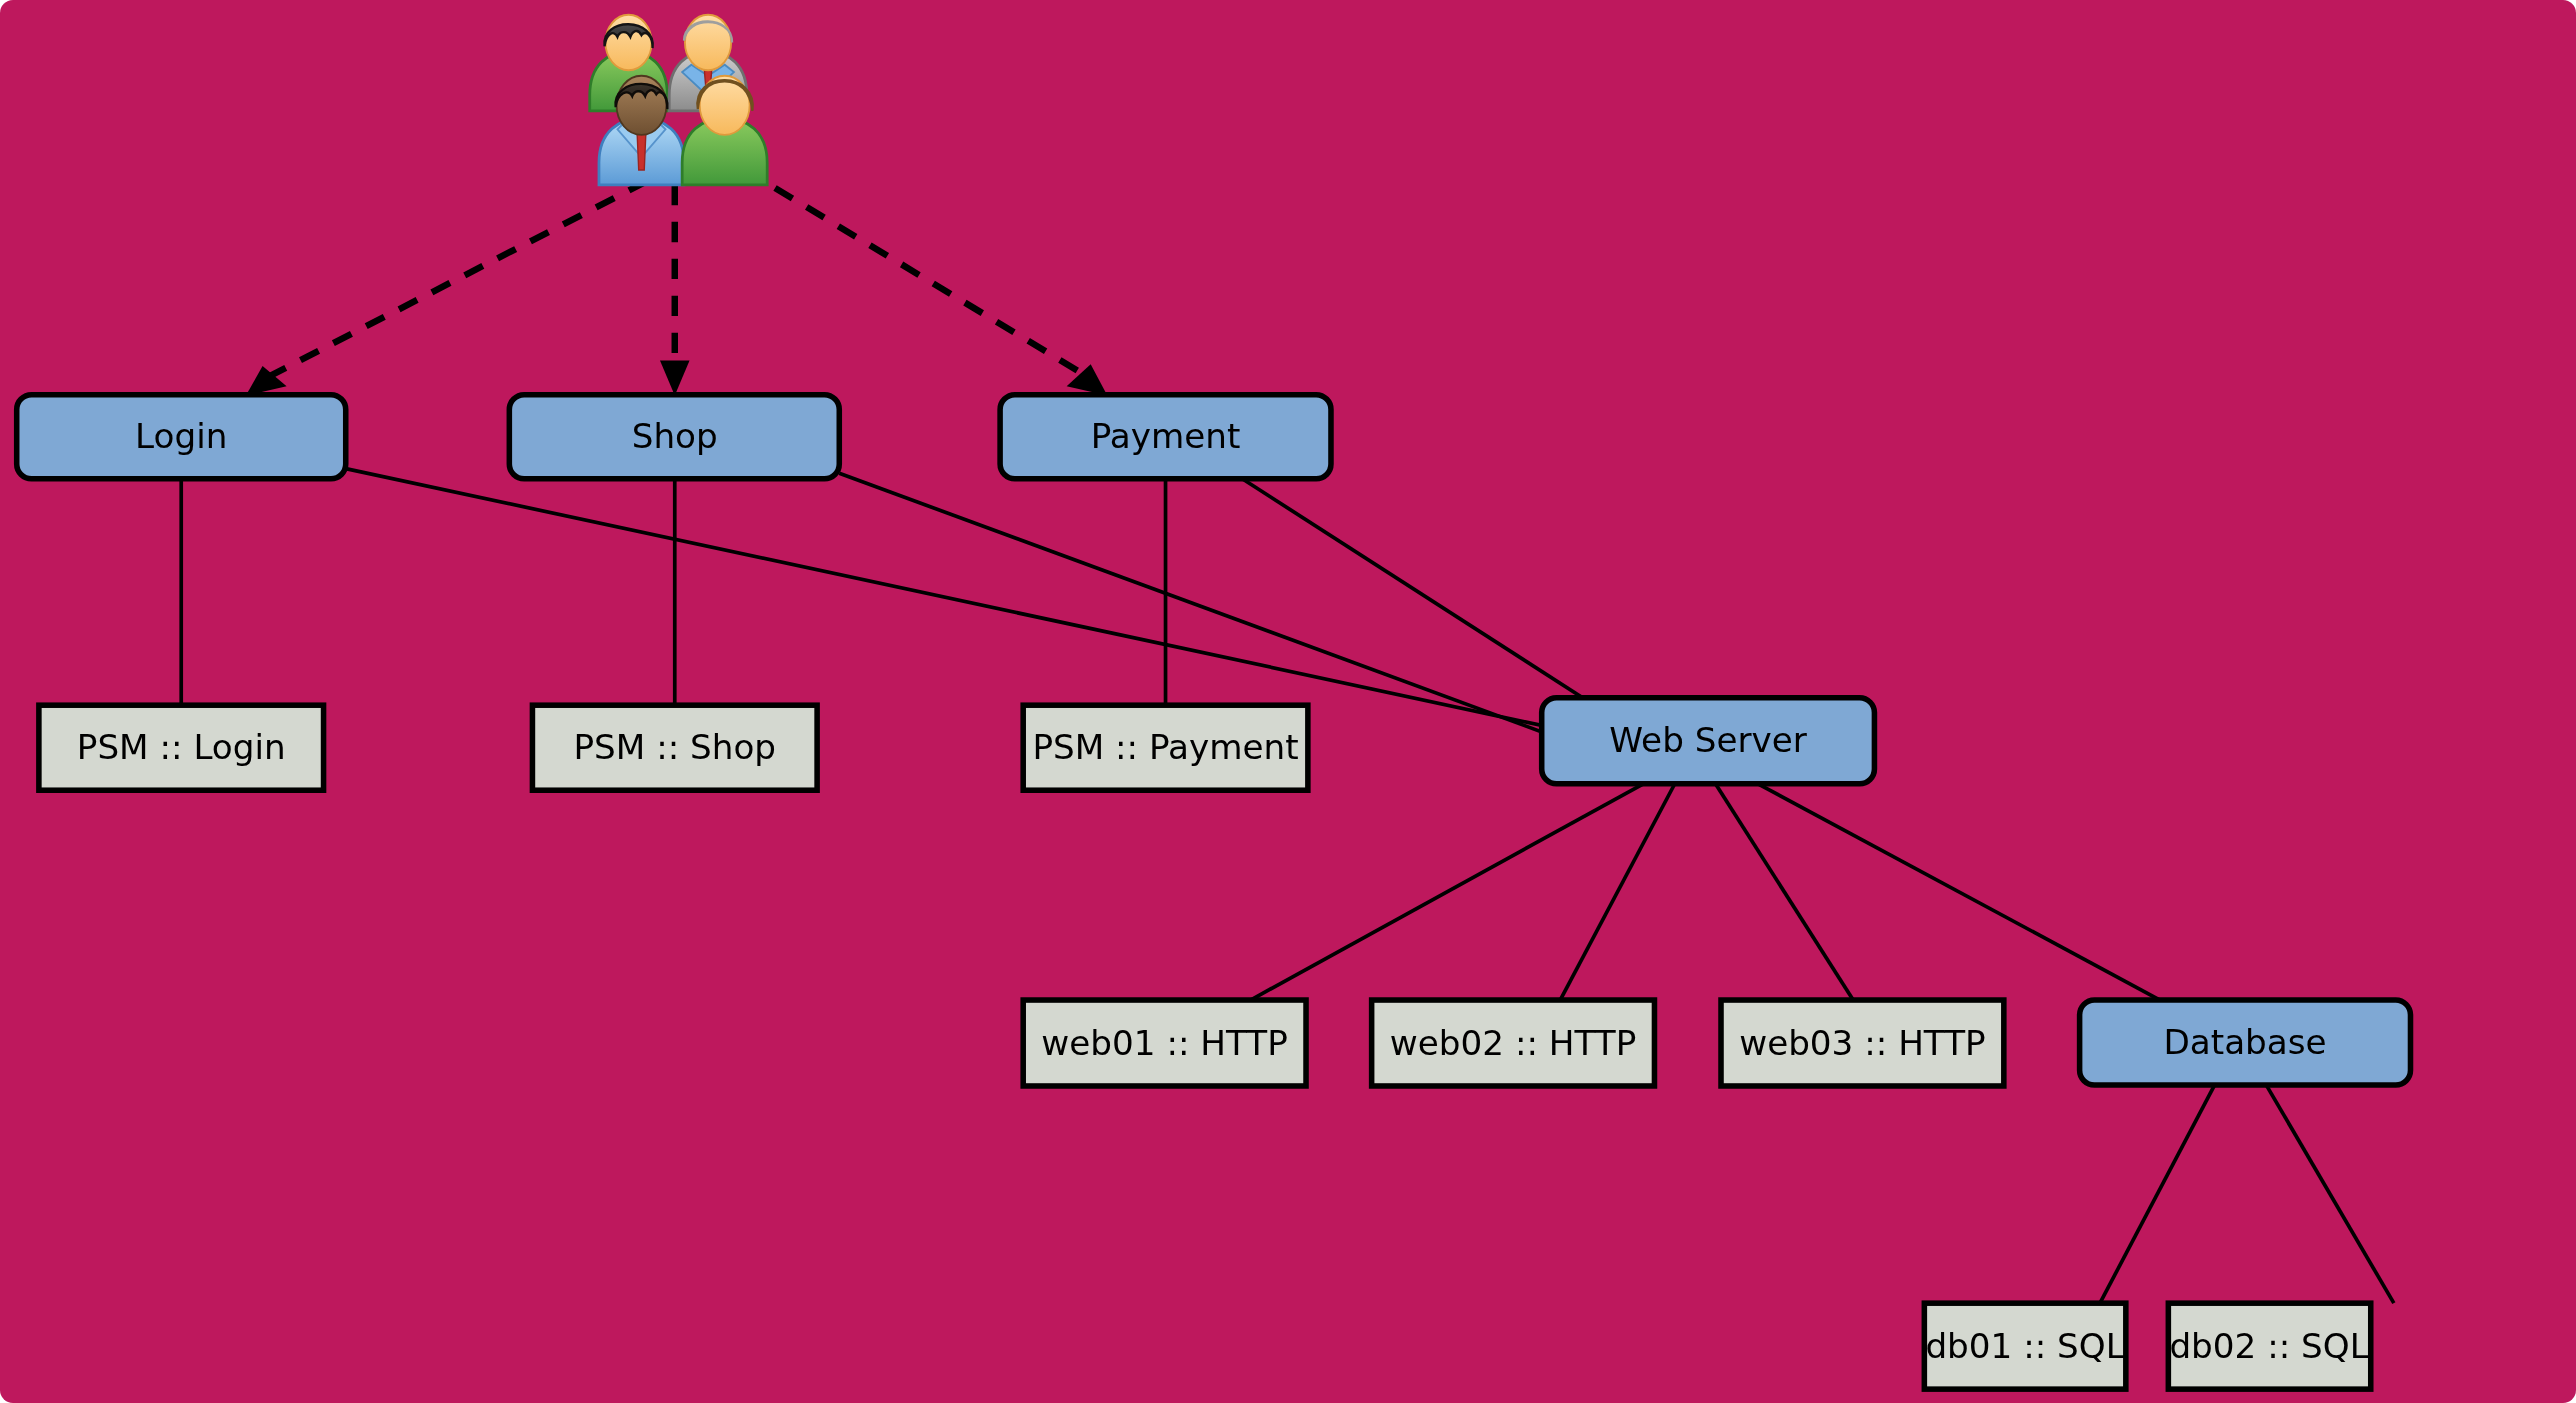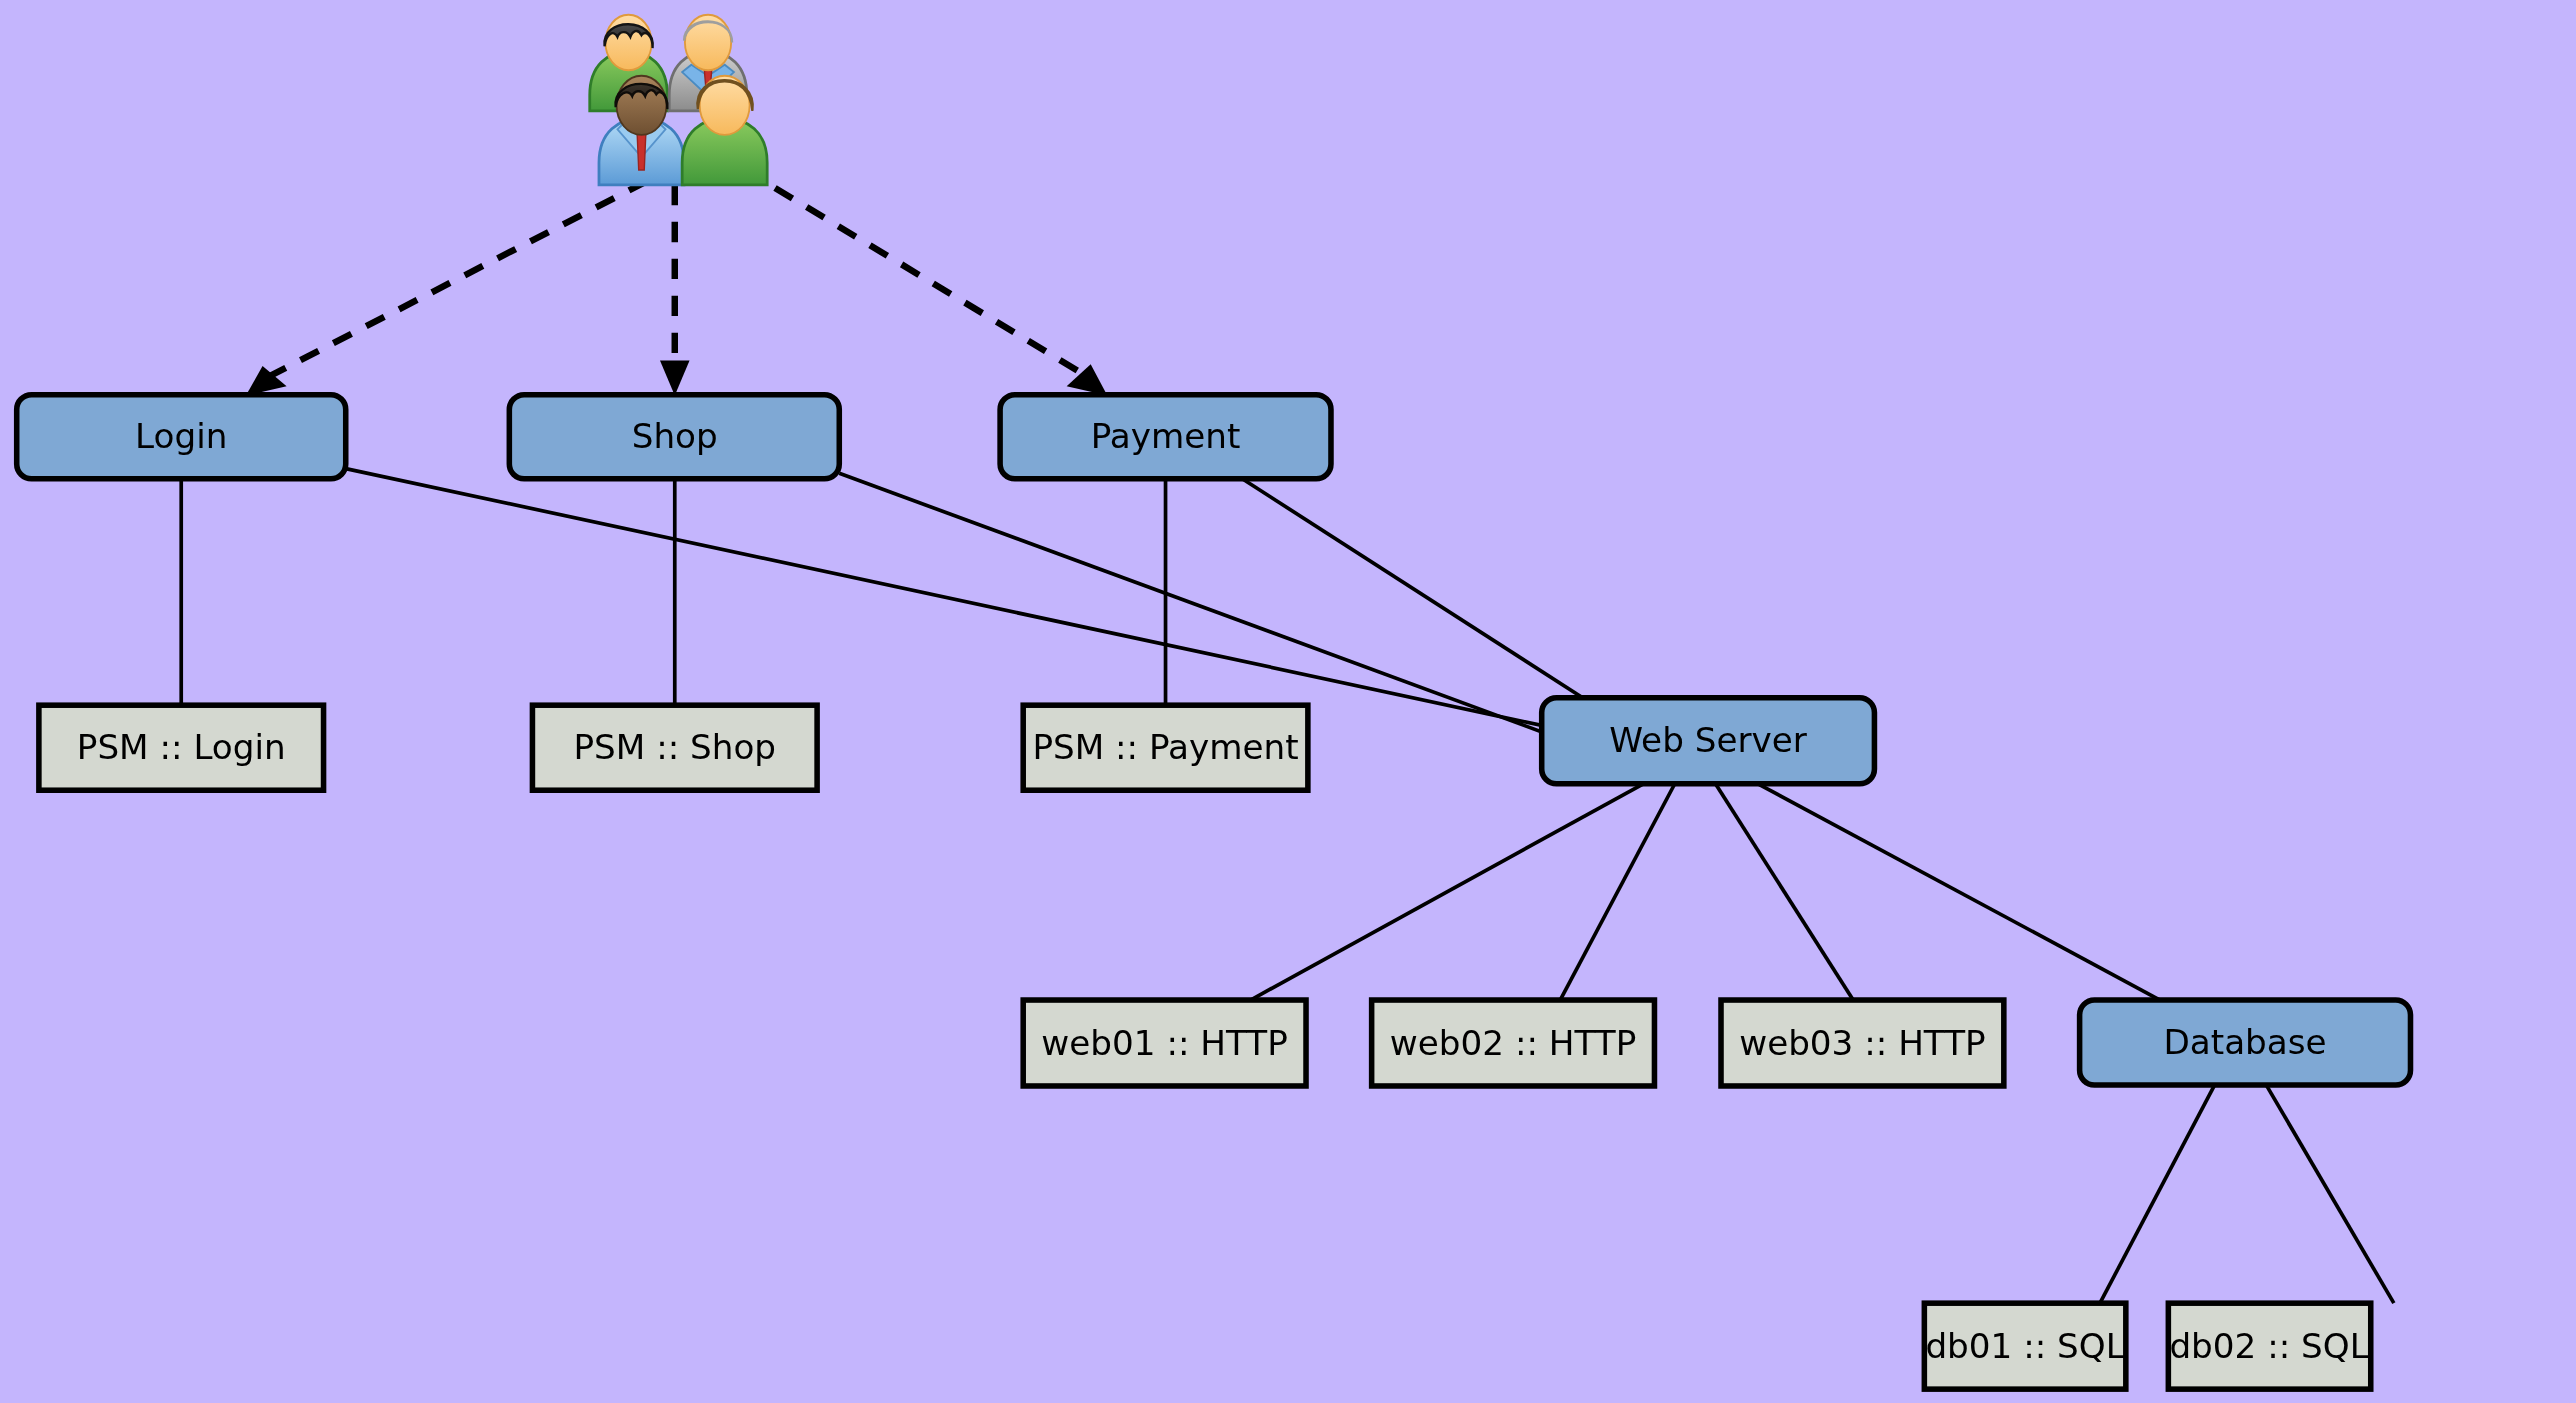--- a/index.html
+++ b/index.html
@@ -10,21 +10,22 @@
   body {
     width: 2576px;
     height: 1403px;
     font-family: "DejaVu Sans", "Liberation Sans", sans-serif;
     overflow: hidden;
   }
   #diagram-root {
     position: relative;
     width: 2576px;
     height: 1403px;
-    background: #c4b5fd;
+    background: #be185d;
+    border-radius: 13px;
   }
   svg.canvas {
     position: absolute;
     top: 0;
     left: 0;
     width: 2576px;
     height: 1403px;
   }
   .node-label {
     font-family: "DejaVu Sans", "Liberation Sans", sans-serif;

